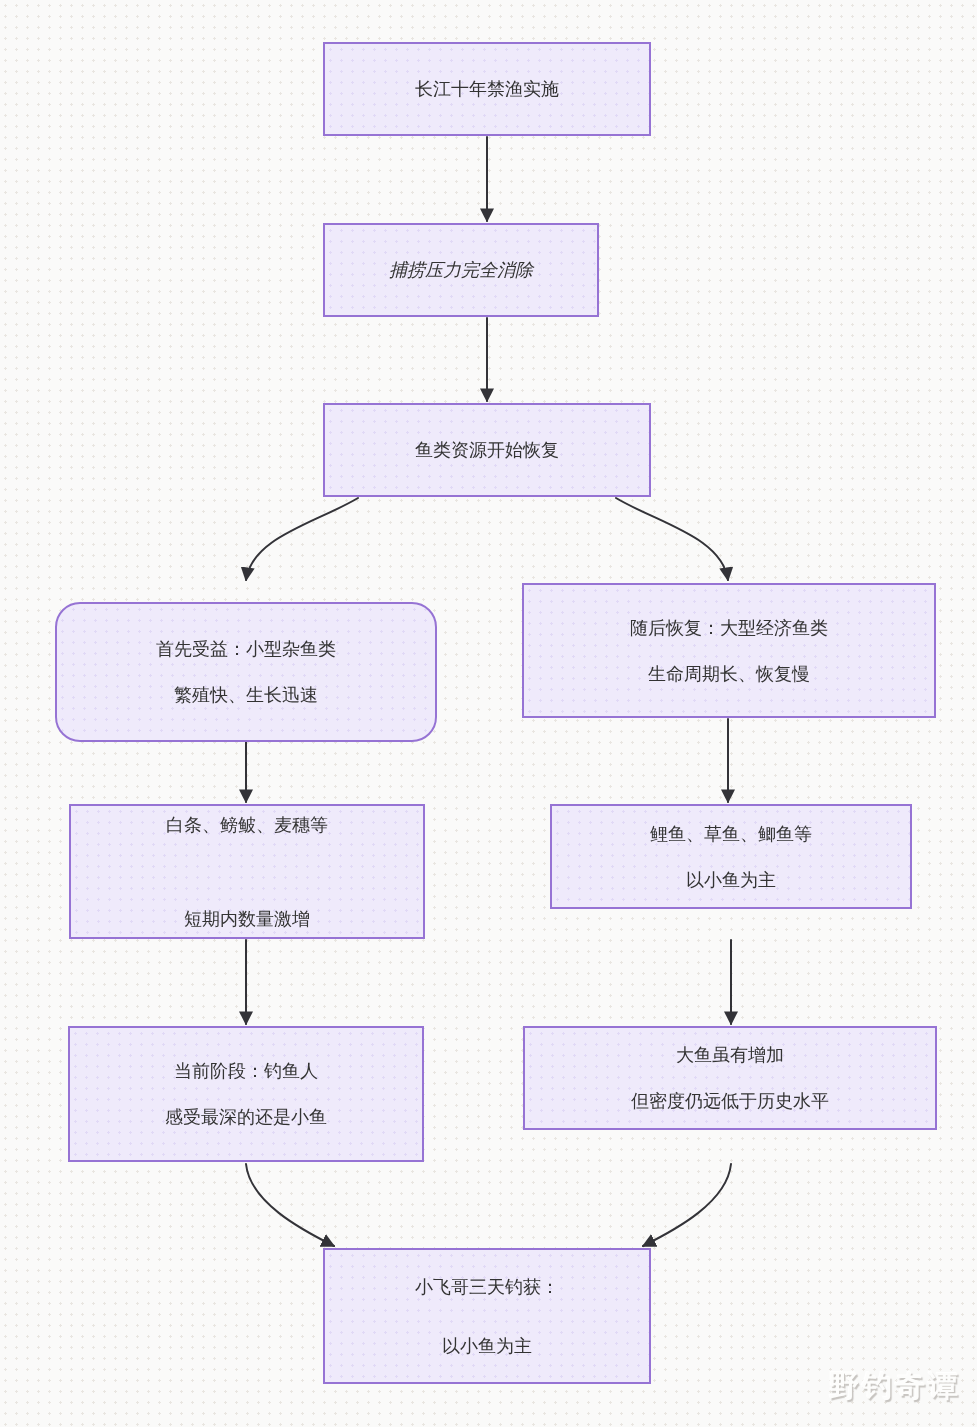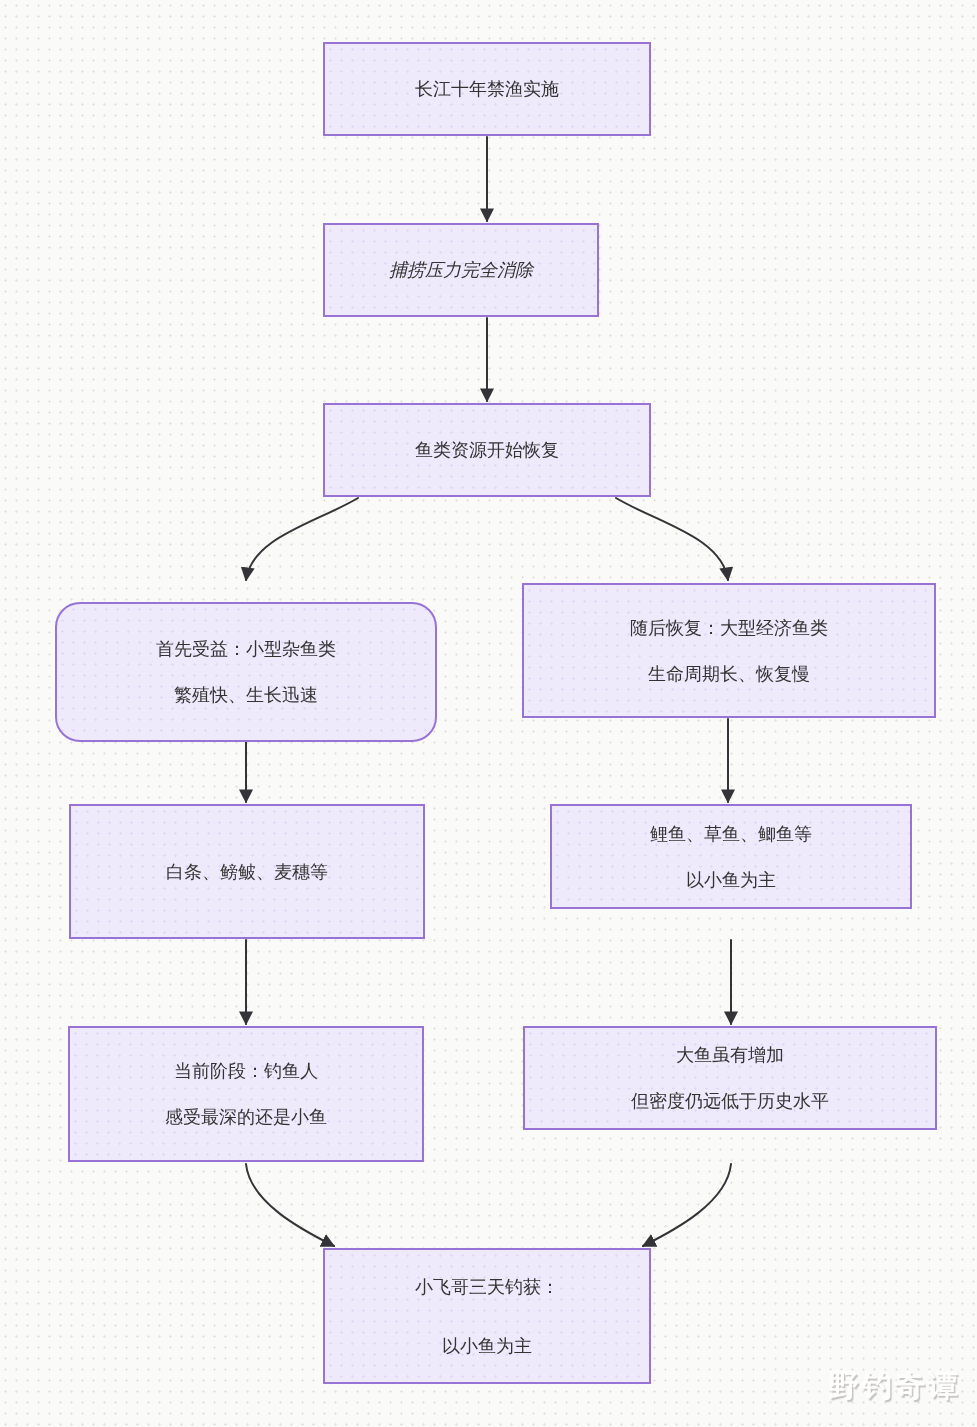--- a/index.html
+++ b/index.html
@@ -104,20 +104,21 @@
     <div class="node-line">繁殖快、生长迅速</div>
   </div>
 
   <div class="node node-e">
     <div class="node-line">随后恢复：大型经济鱼类</div>
     <div class="node-line">生命周期长、恢复慢</div>
   </div>
 
   <div class="node node-f">
     <div class="node-line">白条、鳑鲏、麦穗等</div>
+    <div class="node-line">短期内数量激增</div>
   </div>
 
   <div class="node node-g">
     <div class="node-line">鲤鱼、草鱼、鲫鱼等</div>
     <div class="node-line">以小鱼为主</div>
   </div>
 
   <div class="node node-h">
     <div class="node-line">当前阶段：钓鱼人</div>
     <div class="node-line">感受最深的还是小鱼</div>

